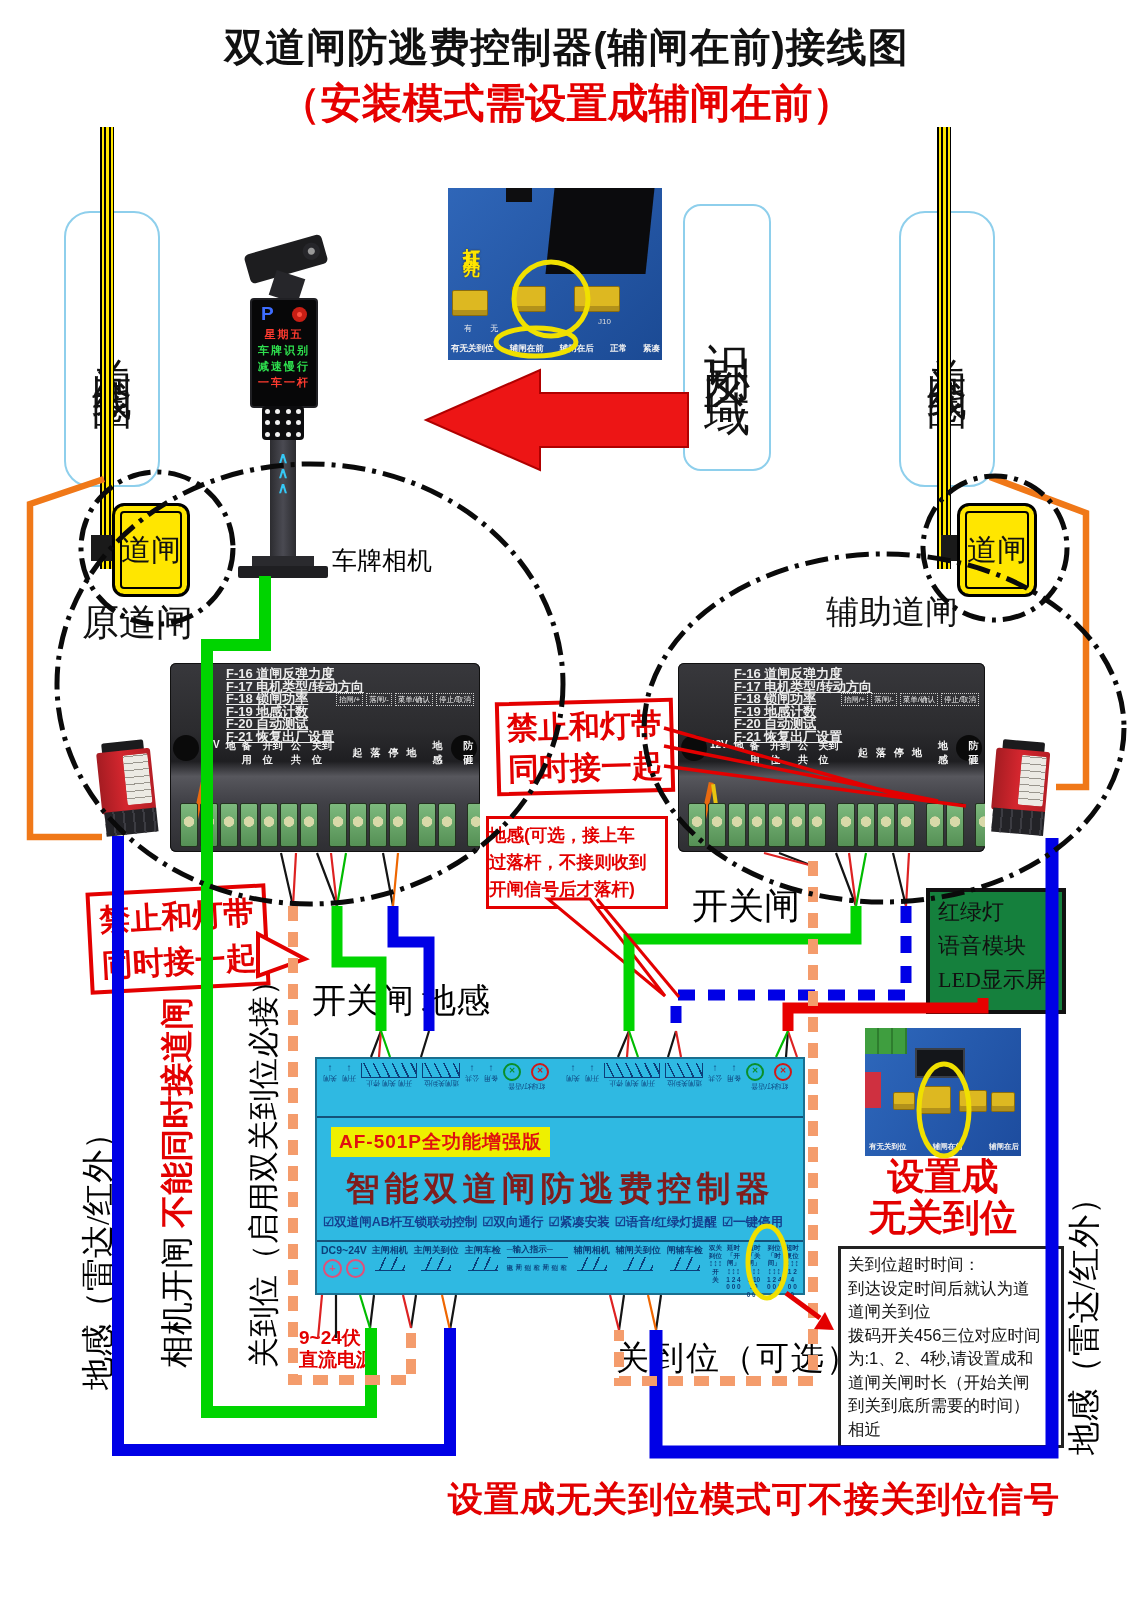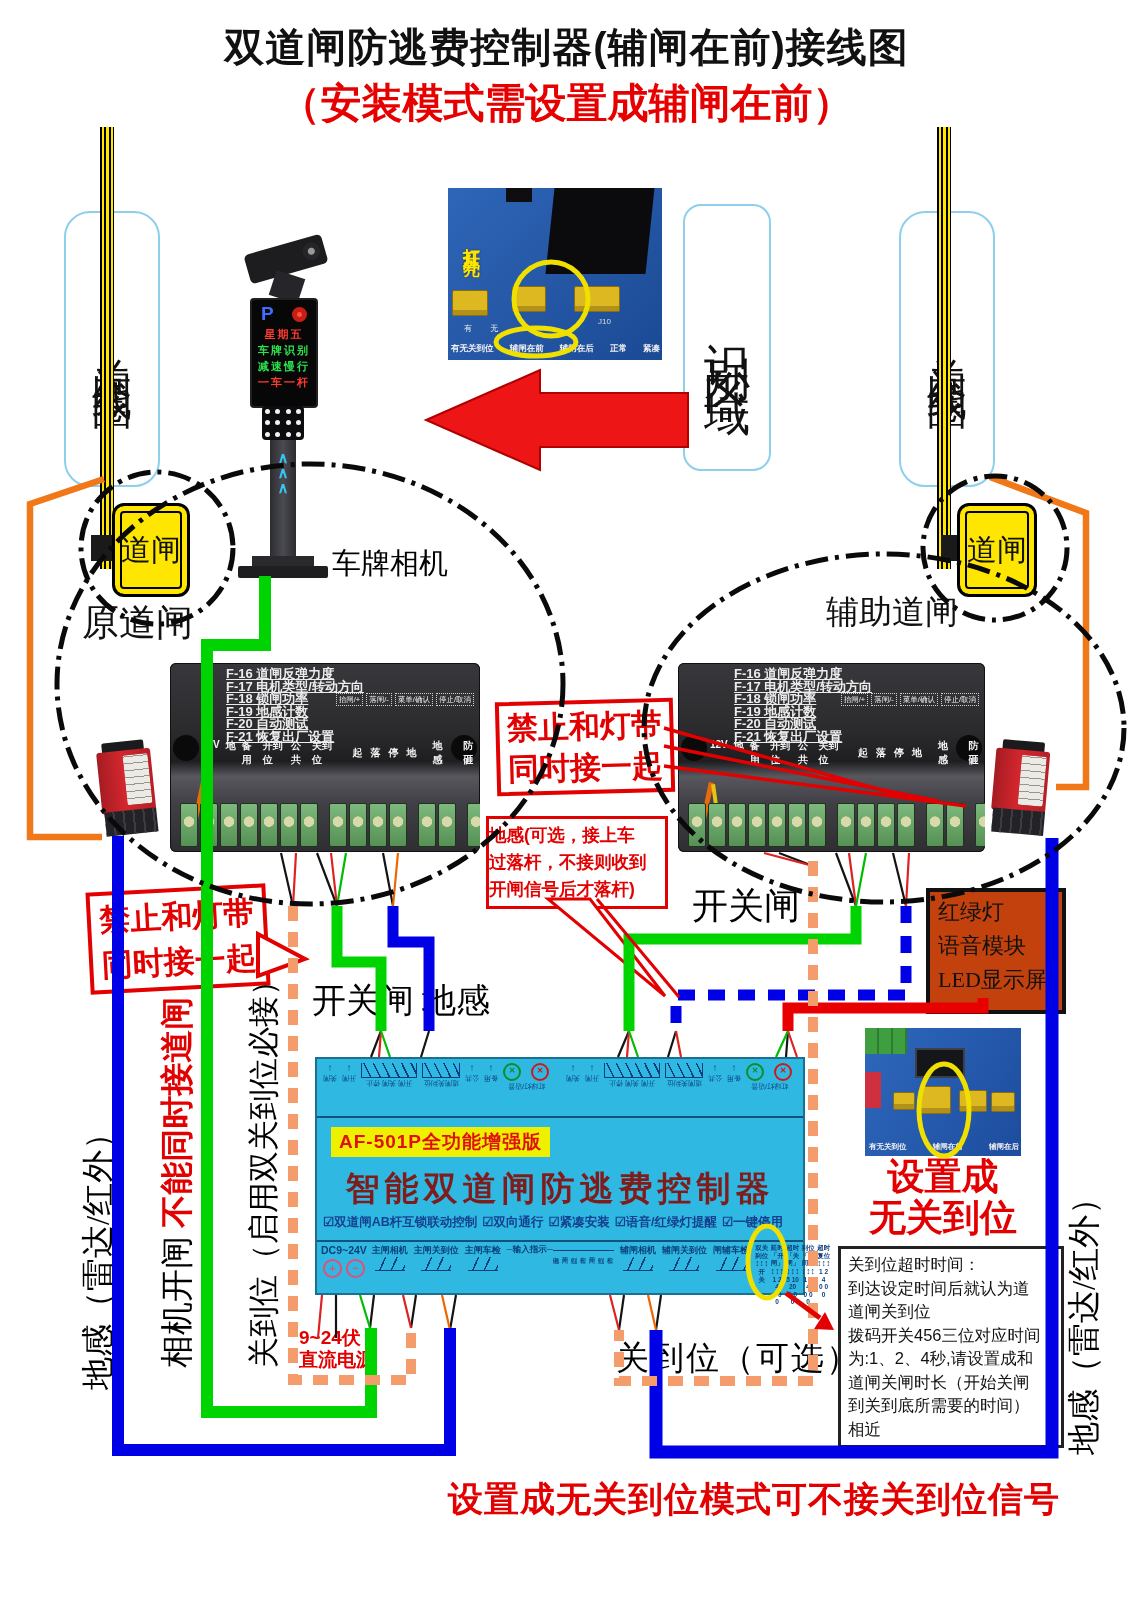--- a/index.html
+++ b/index.html
@@ -37,21 +37,21 @@
   .cam-dot{width:15px;height:15px;border-radius:50%;background:radial-gradient(circle,#ff5040 0 2px,#c81e14 3px);}
   .cam-line{font-size:11px;font-weight:700;letter-spacing:2px;line-height:16px;}
   .cl-red{color:#ff3b30;} .cl-green{color:#2ee04e;}
   .cam-keypad{left:262px;top:406px;width:42px;height:34px;background:#0c0c0e;border-radius:4px;
               display:grid;grid-template-columns:repeat(4,1fr);place-items:center;}
   .cam-keypad i{width:5px;height:5px;border-radius:50%;background:#f2f2f2;}
   .cam-pole{left:270px;top:440px;width:26px;height:120px;background:linear-gradient(90deg,#2c2c30,#4a4a52,#2c2c30);}
   .cam-chev{left:270px;top:450px;width:26px;text-align:center;color:#35c8f5;font-weight:700;font-size:15px;line-height:15px;}
   .cam-base1{left:252px;top:556px;width:62px;height:12px;background:#2a2a2e;}
   .cam-base2{left:238px;top:566px;width:90px;height:12px;background:#1f1f22;border-radius:2px;}
-  .cam-label{left:332px;top:544px;font-size:29px;}
+  .cam-label{left:332px;top:544px;font-size:25px;}
   
   .pcb1{left:448px;top:188px;width:214px;height:172px;background:linear-gradient(135deg,#2f66b8,#2456a4 55%,#1b4a94);overflow:hidden;}
   .pcb1 .conn{position:absolute;left:102px;top:0;width:100px;height:86px;background:#0b0b0d;transform:skewX(-6deg);}
   .pcb1 .conn2{position:absolute;left:58px;top:0;width:26px;height:14px;background:#0e0e10;}
   .openshell{position:absolute;left:12px;top:46px;writing-mode:vertical-rl;color:#ffe600;font-size:17px;font-weight:700;letter-spacing:4px;text-shadow:0 0 2px #333;}
   .jmp{position:absolute;height:24px;background:#ddb821;border:1px solid #8a6d10;border-radius:2px;box-shadow:inset 0 -5px 0 #b2911a;}
   .pcb1 .mini{position:absolute;left:16px;bottom:26px;color:#eee;font-size:8px;letter-spacing:8px;}
   .pcb1 .j10{position:absolute;left:150px;bottom:34px;color:#ddd;font-size:8px;}
   .pcb1-lab{position:absolute;left:3px;right:2px;bottom:5px;display:flex;justify-content:space-between;color:#f2f2f2;font-size:8.5px;font-weight:700;}
   
@@ -102,39 +102,39 @@
   .b-div2{position:absolute;left:0;right:0;top:181px;height:2px;background:#14527a;}
   .b-bot{position:absolute;left:4px;right:2px;top:185px;display:flex;align-items:flex-start;color:#0c3f7a;}
   .b-g{display:flex;flex-direction:column;align-items:center;margin-right:6px;}
   .b-g em{font-style:normal;font-size:9px;font-weight:700;white-space:nowrap;}
   .pins2{width:30px;height:13px;border-bottom:1.5px solid #0c3f7a;
          background:repeating-linear-gradient(115deg,rgba(0,0,0,0) 0 9px,#0c3f7a 9px 10.5px);}
   .b-dc{display:flex;flex-direction:column;align-items:center;margin-right:5px;}
   .b-dc em{font-style:normal;font-size:10.5px;font-weight:700;}
   .dcsyms{display:flex;gap:4px;margin-top:3px;}
   .dcsyms span{width:15px;height:15px;border:2px solid #e0507a;border-radius:50%;color:#e0507a;font-size:11px;line-height:14px;text-align:center;font-weight:700;}
-  .b-ind{display:flex;flex-direction:row;align-items:center;margin-right:6px;}
+  .b-ind{display:flex;flex-direction:column;margin-right:6px;}
   .b-ind em{font-style:normal;font-size:8.5px;font-weight:700;white-space:nowrap;}
   .indrow{display:flex;gap:2px;margin-top:1px;border-top:1.5px solid #0c3f7a;padding-top:1px;}
   .indrow span{writing-mode:vertical-rl;font-size:6.5px;line-height:7px;}
   .b-dip{display:flex;flex-direction:column;align-items:center;font-size:6.5px;line-height:7.5px;font-weight:700;margin-right:2px;text-align:center;}
   .b-dip i{font-style:normal;font-size:9px;line-height:9px;}
   
   .pcb2{left:865px;top:1028px;width:156px;height:128px;background:linear-gradient(120deg,#2e68bc,#1d4c9e);overflow:hidden;}
   .pcb2 .gt{position:absolute;left:0;top:0;width:42px;height:26px;background:repeating-linear-gradient(90deg,#3f9e3f 0 12px,#2e7d2e 12px 14px);}
   .pcb2 .chip{position:absolute;left:52px;top:22px;width:46px;height:26px;background:#14161a;box-shadow:0 0 0 2px #3a3f48;}
   .pcb2 .redc{position:absolute;left:0;top:44px;width:16px;height:36px;background:#cf3040;}
   .pcb2-lab{position:absolute;left:4px;right:2px;bottom:4px;display:flex;justify-content:space-between;color:#f0f0f0;font-size:7.5px;font-weight:700;}
   
   .redbox{border:4px solid #e30000;color:#e30000;background:#fff;font-weight:700;text-align:center;}
   .forbid-c{left:496px;top:700px;width:170px;font-size:31px;line-height:41px;transform:rotate(-1.5deg);padding:2px 0;}
   .forbid-l{left:88px;top:888px;width:172px;font-size:31px;line-height:45px;transform:rotate(-3deg);padding:2px 0;}
   .loopnote{left:486px;top:816px;width:176px;border:3px solid #e30000;color:#e30000;background:#fff;font-weight:700;
             font-size:17.5px;line-height:27px;text-align:left;padding:3px 0;}
-  .modulebox{left:926px;top:888px;width:116px;height:112px;border:4px solid #111;background:#c2410c;
+  .modulebox{left:926px;top:888px;width:116px;height:112px;border:4px solid #111;background:#15803d;
              font-family:"Liberation Serif",serif;font-size:22px;line-height:34px;padding:3px 8px;color:#111;}
   .timeoutbox{left:838px;top:1246px;width:206px;border:3px solid #222;background:#fff;color:#111;
               font-size:16.5px;line-height:23.5px;padding:4px 7px;font-weight:500;}
   .setmode{left:858px;top:1156px;width:170px;text-align:center;color:#e30000;font-size:37px;font-weight:700;line-height:41px;}
   .wlabel{font-family:"Liberation Serif",serif;color:#000;}
   .bottomnote{left:448px;top:1476px;font-size:35px;font-weight:700;color:#e30000;letter-spacing:1px;}
   .powertxt{left:299px;top:1327px;color:#e30000;font-size:19px;font-weight:700;line-height:22px;}
   .vtext{transform-origin:0 0;transform:rotate(-90deg);white-space:nowrap;font-family:"Liberation Serif",serif;}
   .vtext .red{color:#e30000;font-weight:700;font-family:"Liberation Sans",sans-serif;}
   svg.layer{position:absolute;left:0;top:0;pointer-events:none;}

